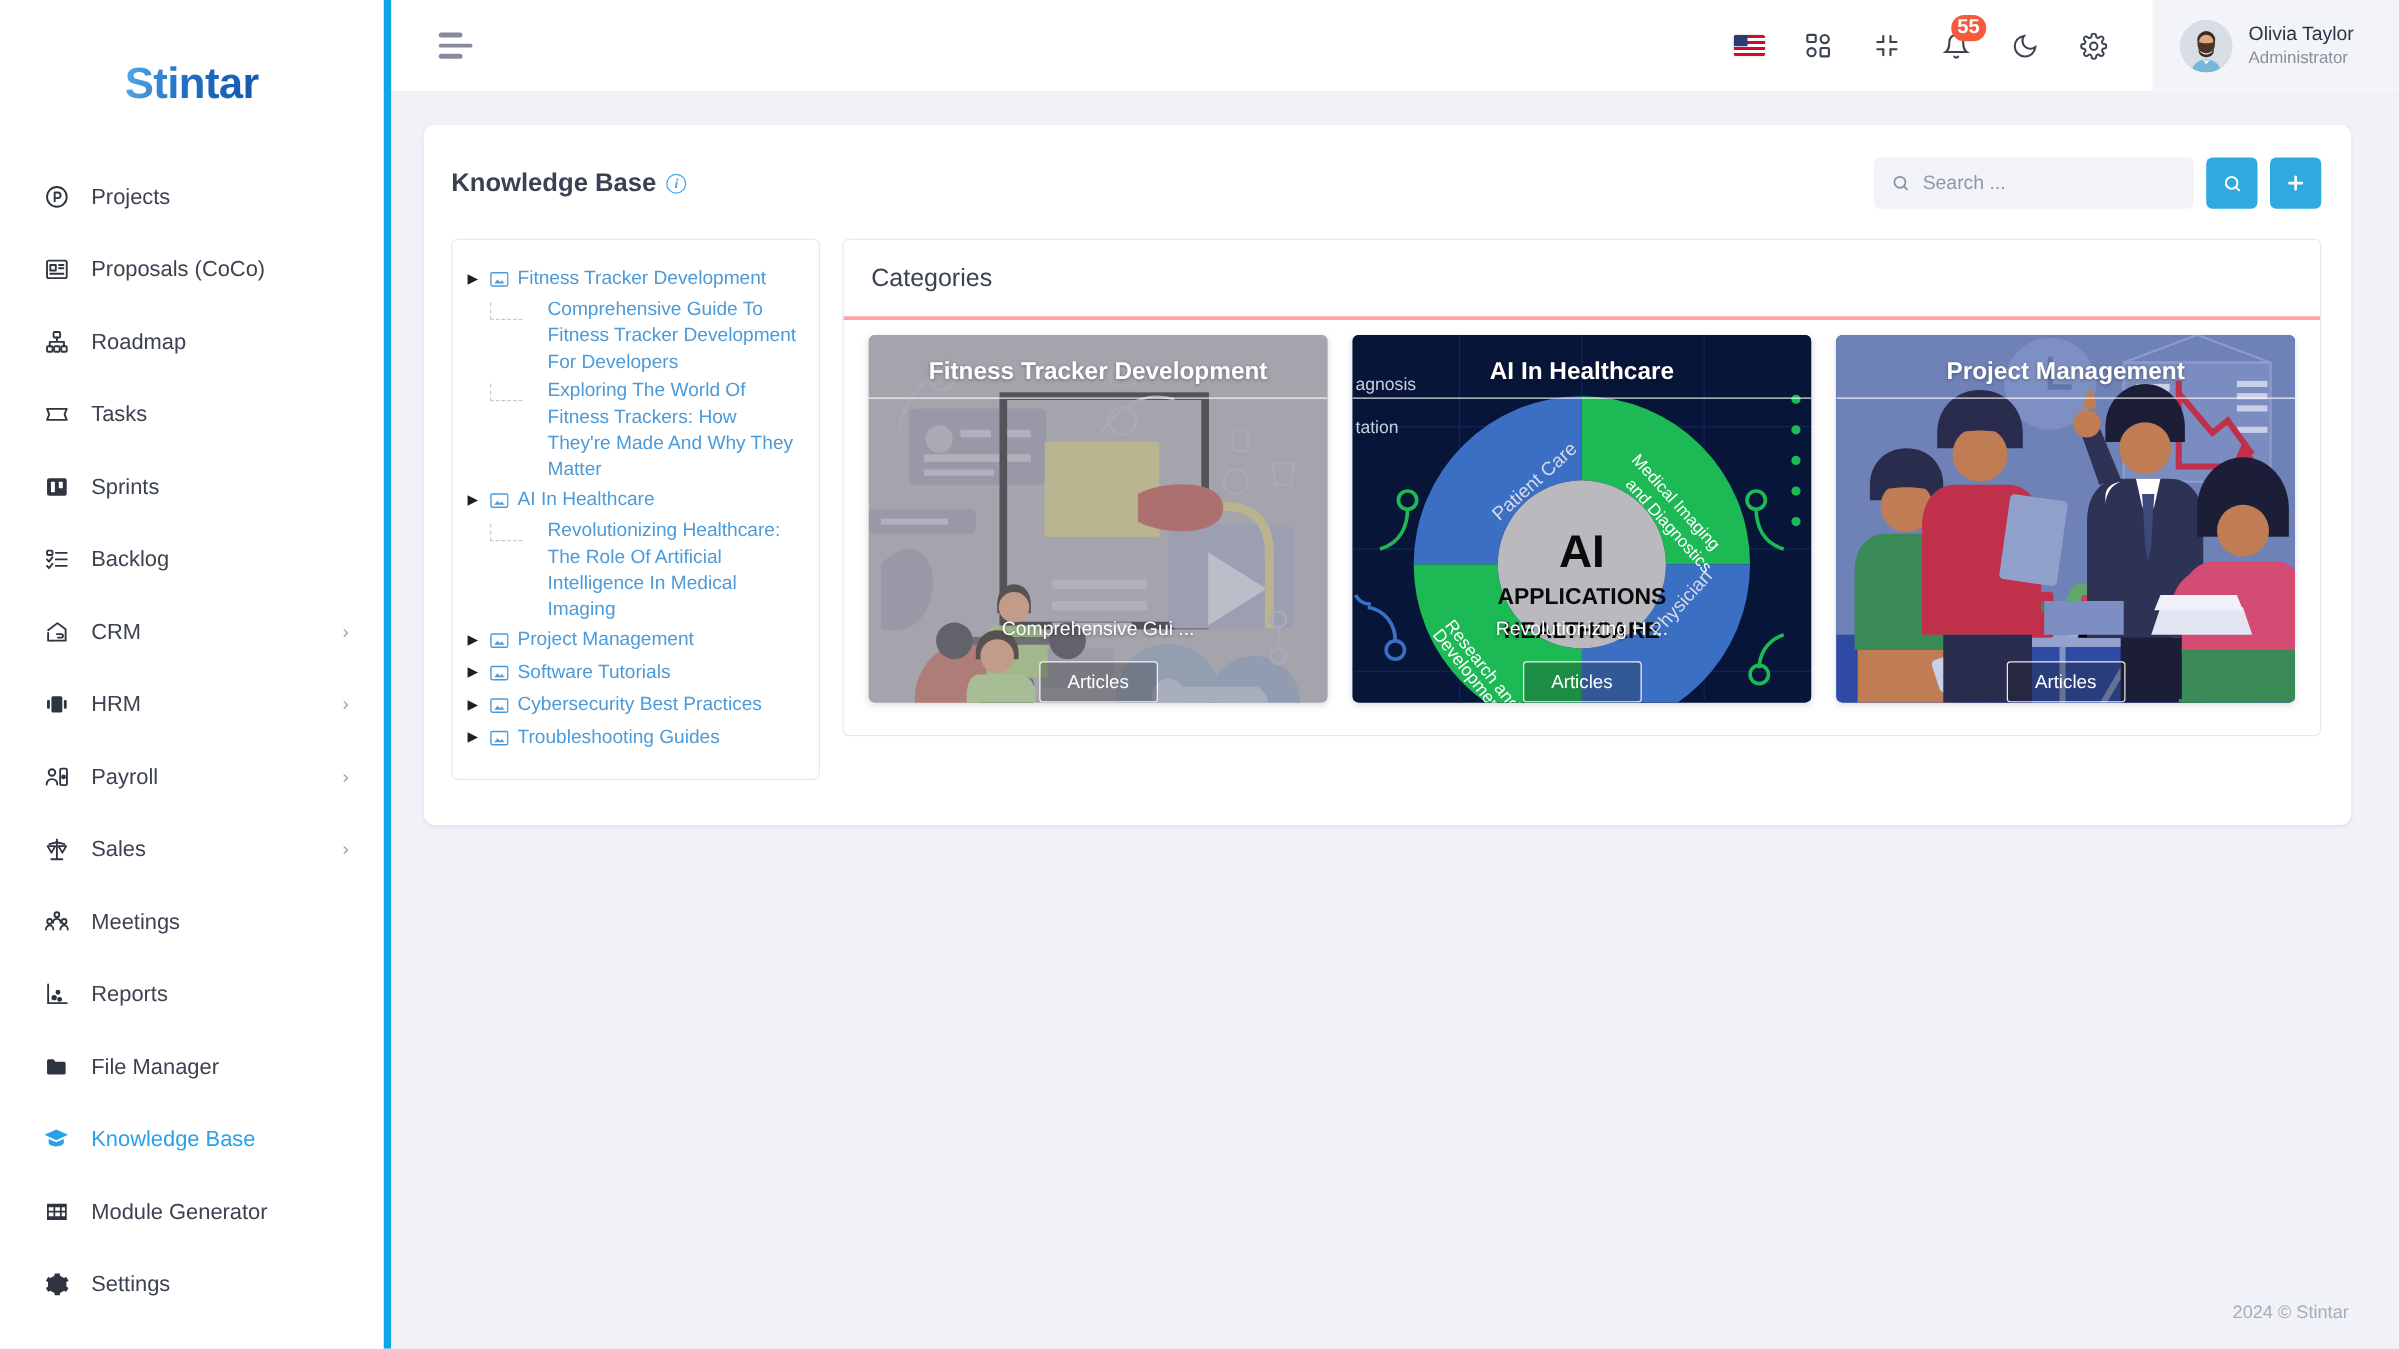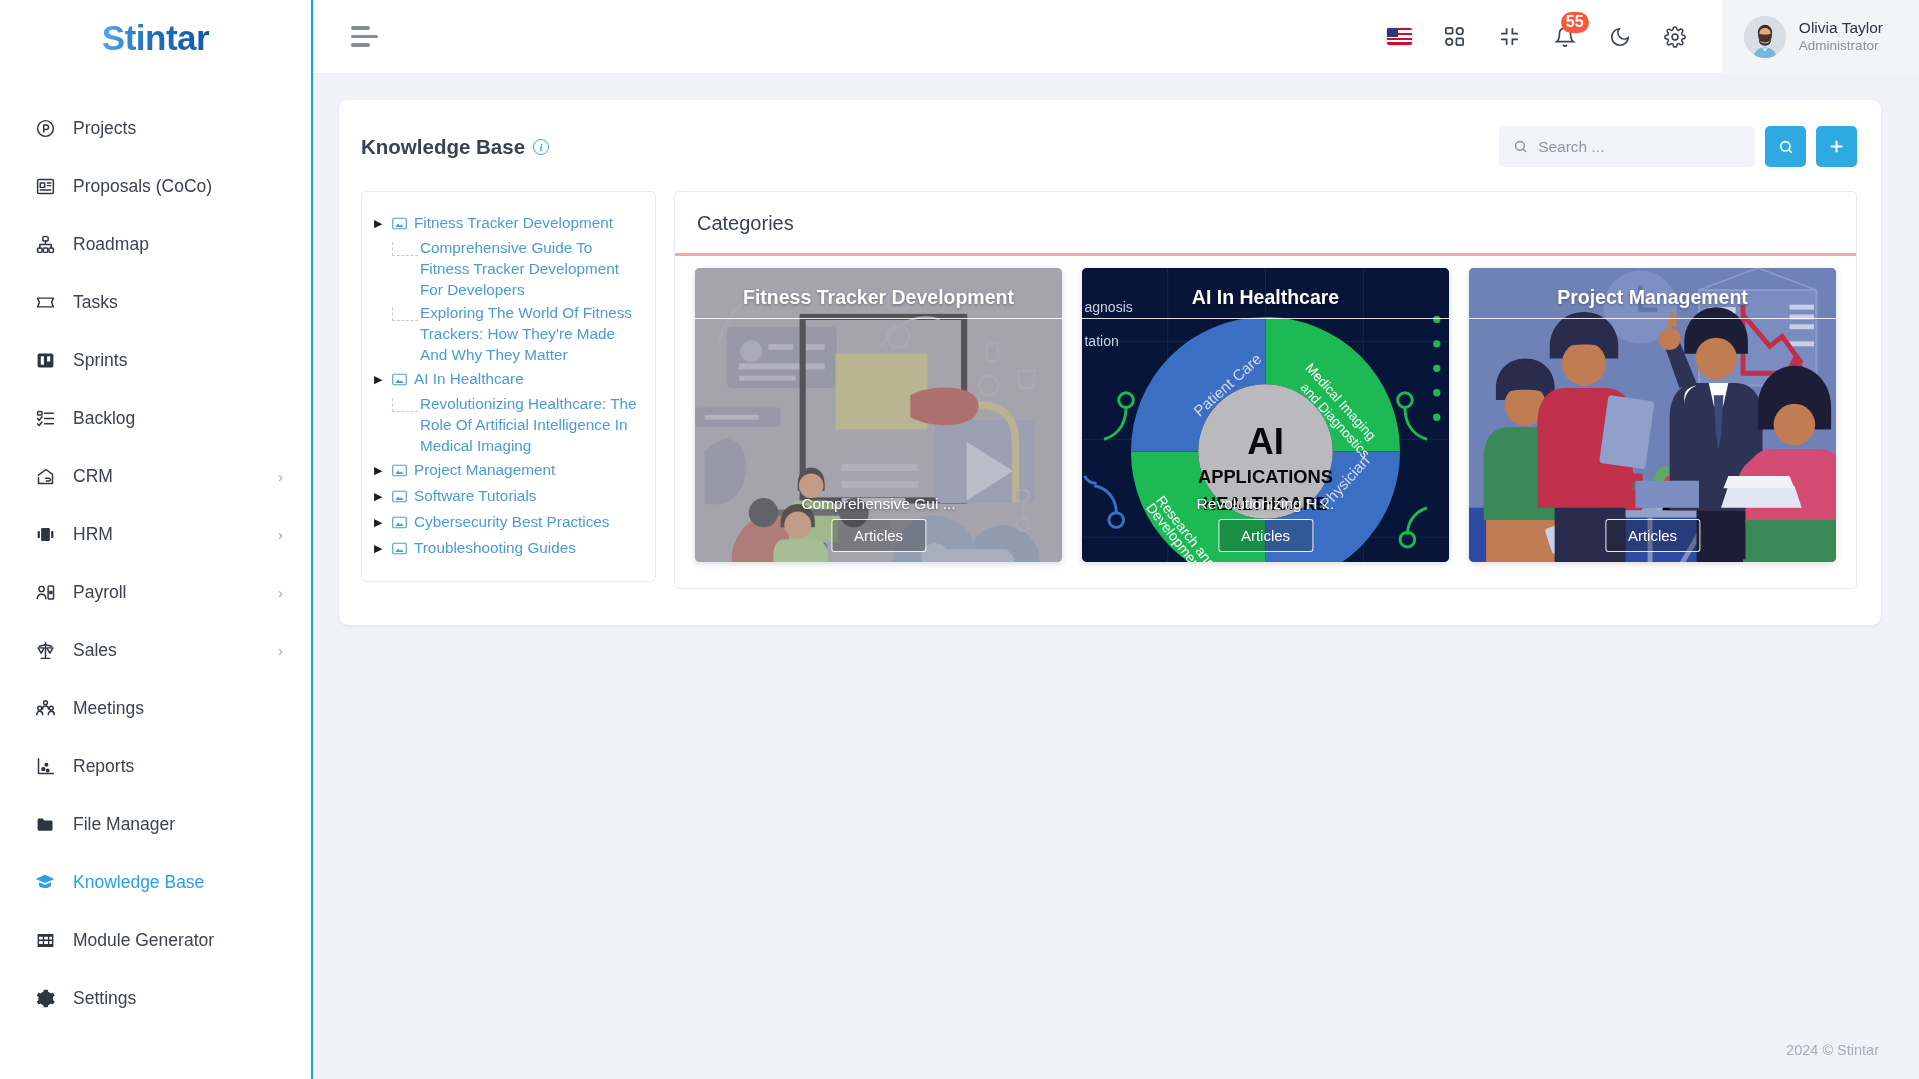--- a/index.html
+++ b/index.html
@@ -7,22 +7,22 @@
     width: 1919px; height: 1079px;
     font-family: "Liberation Sans", sans-serif;
     background: #f1f2f7;
     overflow: hidden;
   }
   .app { display: flex; width: 1919px; height: 1079px; }
 
   
   .sidebar {
     width: 313px; min-width: 313px; height: 1079px;
-    background: #ffffff; border-right: 2px solid #0ea5e9;
-    display: flex; flex-direction: column; padding-top: 1px;
+    background: #ffffff; border-right: 6px solid #0ea5e9;
+    display: flex; flex-direction: column; padding-top: 30px;
   }
   .logo-wrap { height: 74px; display: flex; align-items: center; justify-content: center; }
   .logo-text {
     font-size: 35px; font-weight: bold; letter-spacing: -0.5px;
     background: linear-gradient(100deg,#5aa9e6 0%,#1f6fc4 45%,#1558a8 100%);
     -webkit-background-clip: text; background-clip: text; color: transparent;
   }
   .nav { margin-top: 24px; display: flex; flex-direction: column; }
   .nav-item {
     display: flex; align-items: center; gap: 17px;
@@ -99,21 +99,21 @@
 
   
   .tree-card {
     width: 295px; min-width: 295px; border: 1px solid #e8eaef; border-radius: 5px;
     padding: 18px 12px 20px 12px; background: #fff;
   }
   .tnode { display: flex; align-items: flex-start; gap: 7px; padding: 2px 0; }
   .caret { width: 11px; flex-shrink: 0; color: #1b1f27; font-size: 11px; line-height: 22px; cursor: pointer; }
   .doc-ico { width: 15px; height: 13px; flex-shrink: 0; margin-top: 5px; }
   .tlabel { color: #4c9ad8; font-size: 15.3px; line-height: 21px; cursor: pointer; }
-  .tchild { display: flex; align-items: flex-start; gap: 2px; padding: 1px 0 1px 18px; }
+  .tchild { display: flex; align-items: flex-start; gap: 20px; padding: 1px 0 1px 18px; }
   .elbow { width: 26px; flex-shrink: 0; height: 14px; margin-top: 5px;
            border-left: 1px dashed #c6cbd4; border-bottom: 1px dashed #c6cbd4; }
   .tchild .tlabel { color: #4c9ad8; font-size: 15.3px; line-height: 21px; }
 
   
   .cat-card { flex: 1; border: 1px solid #e8eaef; border-radius: 5px; background: #fff; min-width: 0; }
   .cat-title { font-size: 20px; color: #3a4252; padding: 20px 22px 18px 22px; border-bottom: 3px solid #fca5a5; }
   .cat-grid { display: flex; gap: 20px; padding: 12px 20px 26px 20px; }
   .cat-tile {
     flex: 1; height: 294px; border-radius: 5px; position: relative; overflow: hidden;
@@ -123,21 +123,21 @@
     position: absolute; top: 18px; left: 0; right: 0; text-align: center; color: #fff;
     font-size: 19.5px; font-weight: bold; z-index: 6; text-shadow: 0 1px 3px rgba(0,0,0,.35);
   }
   .tile-rule { position: absolute; left: 0; right: 0; top: 50px; height: 1px; background: rgba(255,255,255,.85); z-index: 5; }
   .tile-links { position: absolute; left: 0; right: 0; bottom: 44px; z-index: 6; text-align: center; }
   .tile-links div {
     color: #fff; font-size: 15.5px; line-height: 29px; text-shadow: 0 1px 3px rgba(0,0,0,.45);
     white-space: nowrap; overflow: hidden; text-overflow: ellipsis; padding: 0 12px; cursor: pointer;
   }
   .tile-btn {
-    position: absolute; bottom: 10px; left: 50%; transform: translateX(-50%); z-index: 7;
+    position: absolute; bottom: 0; left: 50%; transform: translateX(-50%); z-index: 7;
     border: 1px solid rgba(255,255,255,.9); color: #fff; background: rgba(30,30,30,.28);
     font-size: 15px; padding: 7px 22px; border-radius: 3px; cursor: pointer;
   }
   .tile-bg { position: absolute; inset: 0; }
   .overlay-grey { position: absolute; inset: 0; background: rgba(150,150,158,.42); z-index: 4; }
 
   .footer { height: 58px; display: flex; align-items: center; justify-content: flex-end;
             padding-right: 40px; color: #a6acbb; font-size: 14.5px; background: #f1f2f7; }
   svg { display: block; }
 </style>

